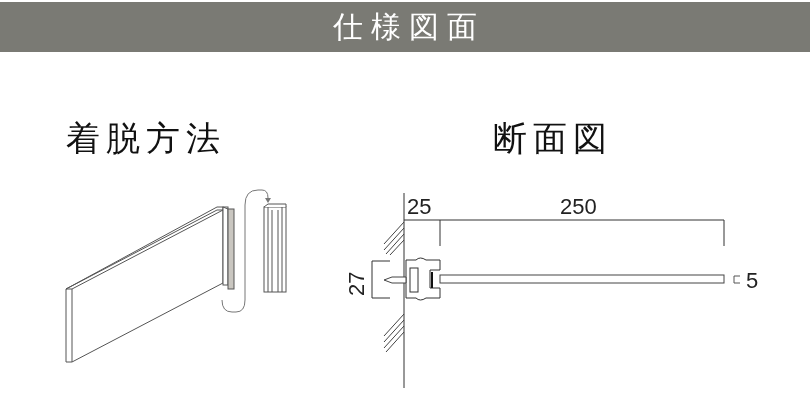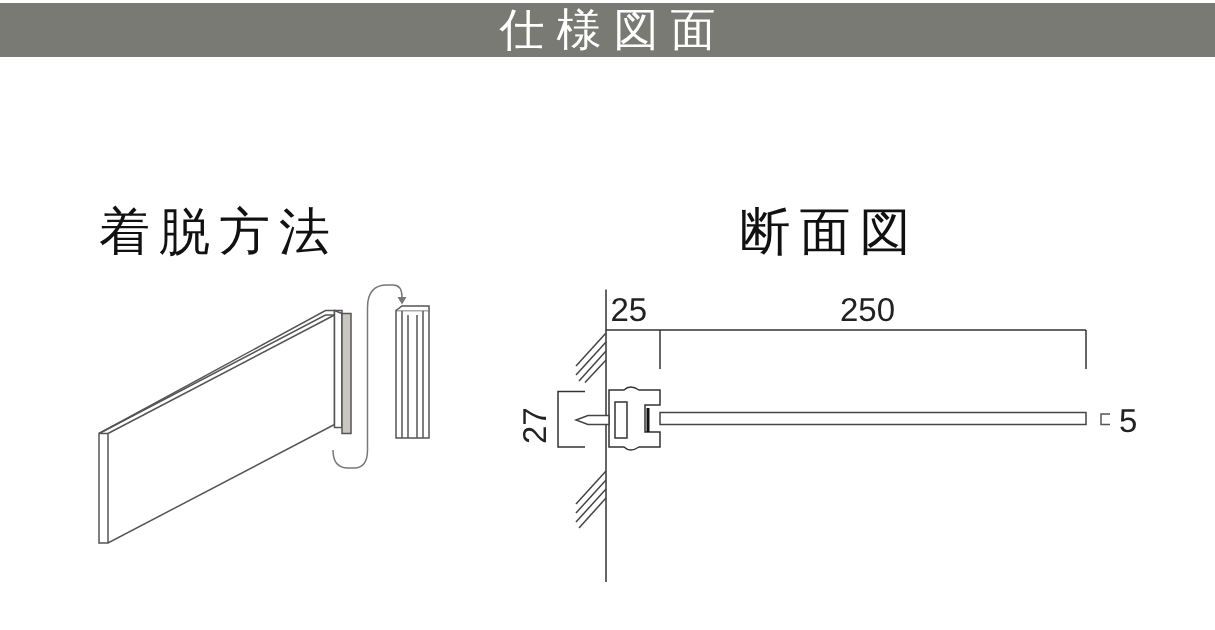--- a/index.html
+++ b/index.html
@@ -1,27 +1,27 @@
 <!DOCTYPE html>
 <html><head>
 <meta charset="utf-8">
 <style>
   html, body { margin: 0; padding: 0; background: #ffffff; }
   body { width: 810px; height: 420px; position: relative; overflow: hidden; font-family: "DejaVu Sans", sans-serif; }
   .header-bar {
-    position: absolute; left: 0; top: 2px; width: 810px; height: 36px;
+    position: absolute; left: 0; top: 2px; width: 810px; height: 50px;
     background: #7a7a74; display: flex; align-items: center; justify-content: center;
   }
   .header-title {
     color: #ffffff; font-size: 30px; letter-spacing: 8px; font-weight: 300;
     font-family: "DejaVu Sans", sans-serif; padding-left: 8px;
   }
   .section-title {
     position: absolute; font-size: 34px; letter-spacing: 6px; color: #111;
-    font-family: "DejaVu Sans", sans-serif; font-weight: normal; margin-top: 16px;
+    font-family: "DejaVu Sans", sans-serif; font-weight: normal;
   }
   #title-left { left: 66px; top: 116px; }
   #title-right { left: 493px; top: 116px; text-align: right; }
   svg.diagram { position: absolute; left: 0; top: 0; }
   .dim { font-family: "Liberation Sans", sans-serif; font-size: 22px; fill: #222; }
 </style>
 </head>
 <body>
 
 <div class="header-bar">

